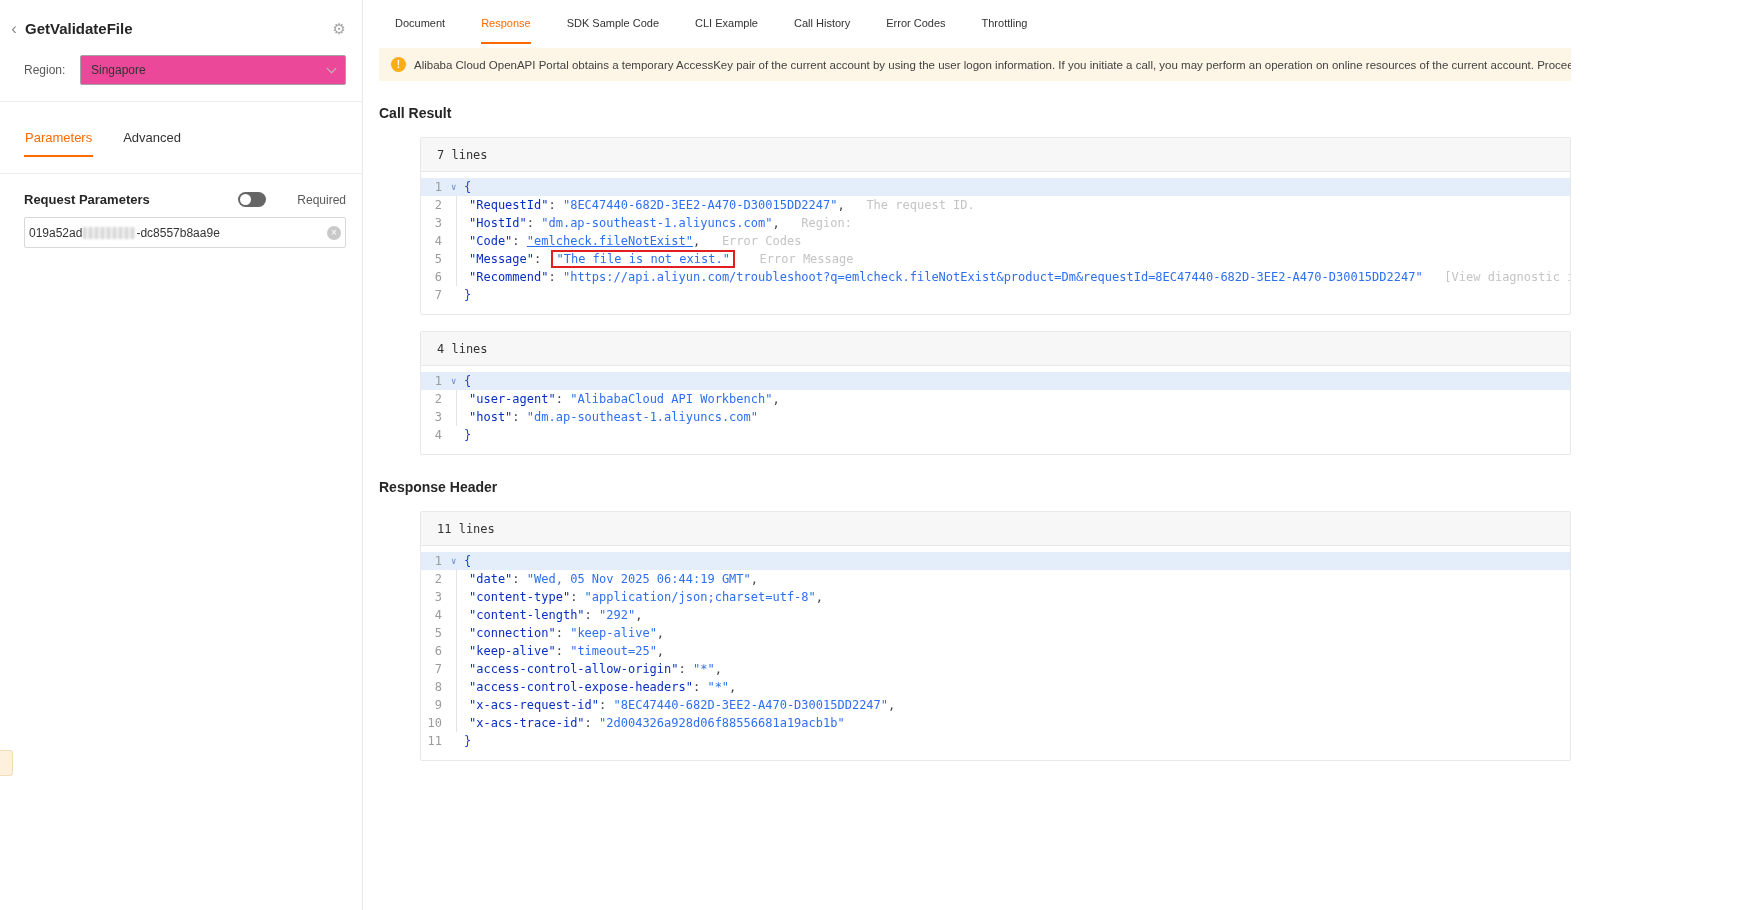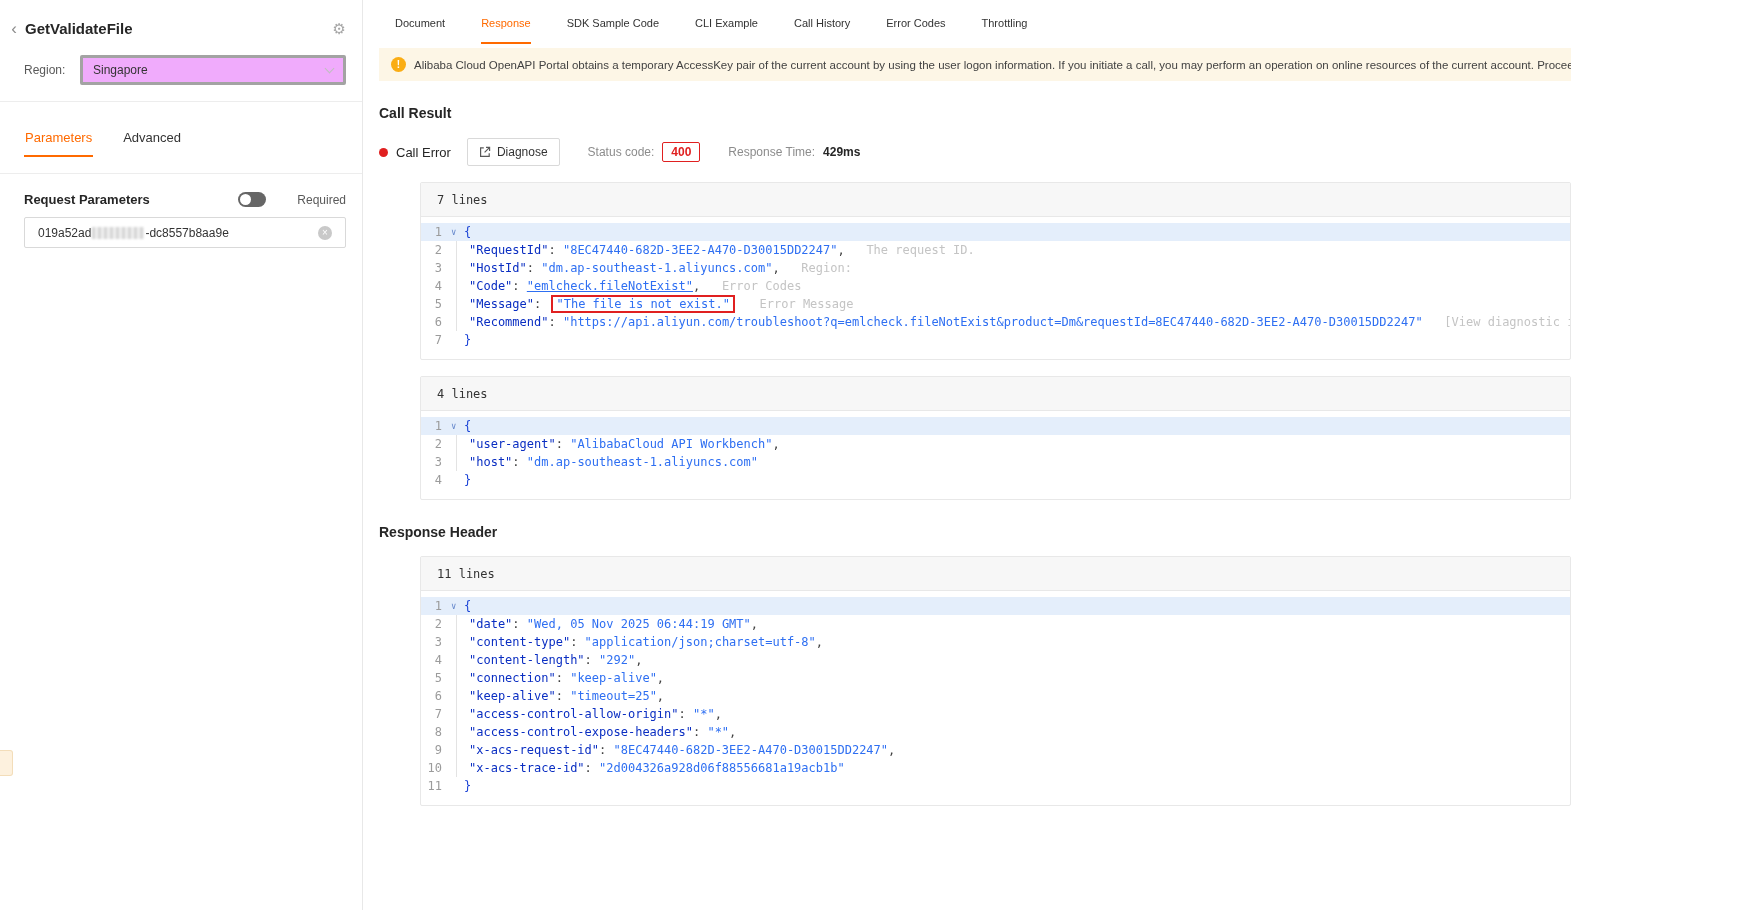--- a/index.html
+++ b/index.html
@@ -12,40 +12,40 @@
   .page { display:flex; height:100%; }
 
   
   .sidebar { width:363px; min-width:363px; border-right:1px solid #e8e8e8; position:relative; background:#fff; }
   .sb-header { display:flex; align-items:center; padding:20px 16px 14px 4px; }
   .back { color:#8c8c8c; font-size:17px; width:20px; text-align:center; cursor:pointer; line-height:1; }
   .sb-title { font-size:15px; font-weight:700; color:#262626; flex:1; margin-left:1px; }
   .gear { color:#a6a6a6; font-size:15px; cursor:pointer; line-height:1; }
   .region-row { display:flex; align-items:center; padding:4px 16px 16px 24px; }
   .region-label { font-size:12px; color:#595959; width:56px; }
-  .select { flex:1; height:30px; border:3px solid #a3a3a3; border-radius:2px; display:flex; align-items:center;
-            justify-content:space-between; padding:0 10px; font-size:12px; color:#333; cursor:pointer; background:#f0abfc; }
+  .select { flex:1; height:30px; border:1px solid #a3a3a3; border-radius:2px; display:flex; align-items:center;
+            justify-content:space-between; padding:0 10px; font-size:12px; color:#333; cursor:pointer; background:#ec4899; }
   .caret { width:7px; height:7px; border-right:1px solid #bfbfbf; border-bottom:1px solid #bfbfbf;
            transform:rotate(45deg); margin-top:-3px; }
   .sb-tabs { display:flex; gap:29px; padding:16px 24px; border-top:1px solid #ededed; border-bottom:1px solid #ededed; }
   .sb-tab { padding:12px 1px 10px; font-size:13px; color:#333; cursor:pointer; border-bottom:2px solid transparent; }
   .sb-tab.active { color:#ff6a00; border-bottom-color:#ff6a00; }
   .req-row { display:flex; align-items:center; justify-content:space-between; padding:18px 16px 0 24px; }
   .req-title { font-size:13px; font-weight:700; color:#262626;text-align:center; }
   .toggle-wrap { display:flex; align-items:center; gap:6px; }
   .toggle { width:28px; height:15px; background:#666; border-radius:8px; position:relative; cursor:pointer; }
   .knob { position:absolute; left:2px; top:2px; width:11px; height:11px; background:#fff; border-radius:50%; }
   .toggle-label { font-size:12px; color:#595959;margin-left:25px; }
   .field-row { display:flex; align-items:center; gap:6px; padding:22px 16px 0 24px; }
   .field-name { font-size:13px; font-weight:700; color:#262626; }
   .field-hint { font-size:12px; color:#9e9e9e; }
   .qmark { width:13px; height:13px; border:1px solid #bdbdbd; border-radius:50%; color:#9e9e9e; font-size:9px;
            display:inline-flex; align-items:center; justify-content:center; cursor:pointer; }
   .input { margin:10px 16px 0 24px; height:31px; border:1px solid #d9d9d9; border-radius:2px; display:flex;
-           align-items:center; padding:0 13px; font-size:12px; color:#333; background:#fff; cursor:text; }
+           align-items:center; padding:0 4px; font-size:12px; color:#333; background:#fff; cursor:text; }
   .input .val { flex:1; display:flex; align-items:center; }
   .redacted { display:inline-block; width:52px; height:12px; margin:0 1px;
               background:repeating-linear-gradient(90deg,#d6d6d6 0 3px,#efefef 3px 6px); filter:blur(1px); }
   .clear { width:14px; height:14px; background:#c9c9c9; border-radius:50%; color:#fff; font-size:10px;
            line-height:13px; text-align:center; cursor:pointer; }
   .feedback-handle { position:absolute; left:0; bottom:134px; width:13px; height:26px; background:#fdf1de;
                      border:1px solid #f3ddb9; border-left:none; border-radius:0 3px 3px 0; cursor:pointer; }
 
   
   .main { flex:1; min-width:0; }
@@ -148,35 +148,20 @@
       </nav>
 
       <div class="banner">
         <span class="warn-icon">!</span>
         <span class="warn-text">Alibaba Cloud OpenAPI Portal obtains a temporary AccessKey pair of the current account by using the user logon information. If you initiate a call, you may perform an operation on online resources of the current account. Proceed with caution.</span>
       </div>
 
       <section class="content">
         <h2>Call Result</h2>
 
-        <div class="call-row">
-          <span class="err-dot"></span>
-          <span class="err-label">Call Error</span>
-          <button class="diagnose">
-            <svg width="12" height="12" viewBox="0 0 12 12" aria-hidden="true">
-              <path d="M4.8 1.8H1.6v8.6h8.6V7.2" fill="none" stroke="#595959" stroke-width="1.2"></path>
-              <path d="M7 1.4h3.6V5 M10.4 1.6L5.6 6.4" fill="none" stroke="#595959" stroke-width="1.2"></path>
-            </svg>
-            <span>Diagnose</span>
-          </button>
-          <span class="meta-label gap-l">Status code:</span>
-          <span class="status-badge">400</span>
-          <span class="meta-label gap-l">Response Time:</span>
-          <span class="meta-value">429ms</span>
-        </div>
 
         <div class="code-block">
           <div class="code-header">
             <span>7 lines</span>
           </div>
           <div class="code-lines">
               <div class="code-line highlight"><span class="ln">1</span><span class="lc"><span class="fold">∨</span><span class="brace">{</span></span></div>
               <div class="code-line"><span class="ln">2</span><span class="lc"><span class="guide"></span><span class="k">"RequestId"</span><span class="p">: </span><span class="s">"8EC47440-682D-3EE2-A470-D30015DD2247"</span><span class="p">,</span><span class="c">   The request ID.</span></span></div>
               <div class="code-line"><span class="ln">3</span><span class="lc"><span class="guide"></span><span class="k">"HostId"</span><span class="p">: </span><span class="s">"dm.ap-southeast-1.aliyuncs.com"</span><span class="p">,</span><span class="c">   Region:</span></span></div>
               <div class="code-line"><span class="ln">4</span><span class="lc"><span class="guide"></span><span class="k">"Code"</span><span class="p">: </span><span class="s u">"emlcheck.fileNotExist"</span><span class="p">,</span><span class="c">   Error Codes</span></span></div>

